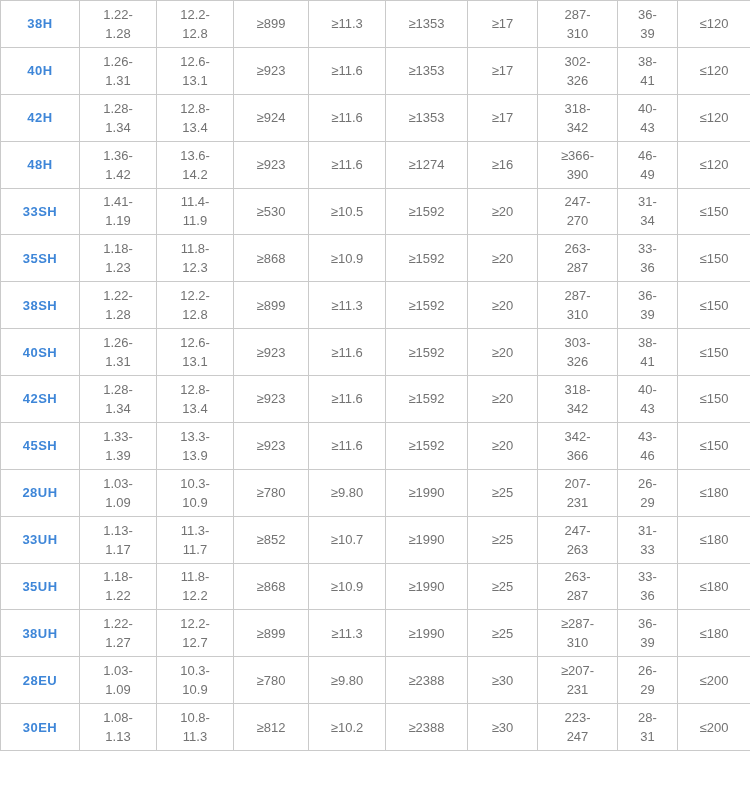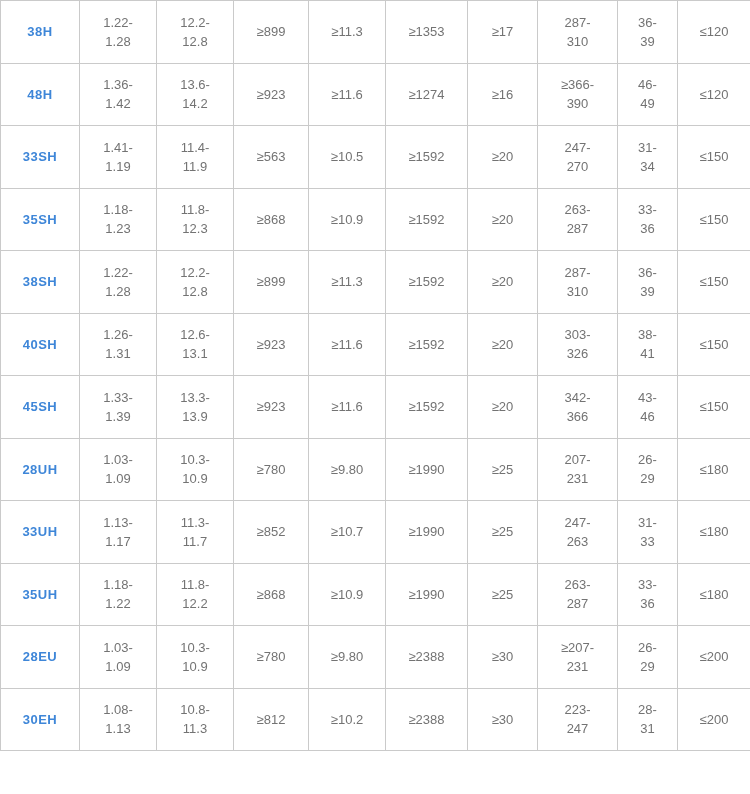--- a/index.html
+++ b/index.html
@@ -52,21 +52,53 @@
     <td class="val">≥11.3</td>
     <td class="val">≥1353</td>
     <td class="val">≥17</td>
     <td class="val">287-
 310</td>
     <td class="val">36-
 39</td>
     <td class="val">≤120</td>
   </tr>
 
-
+  <tr>
+    <td class="grade">40H</td>
+    <td class="val">1.26-
+1.31</td>
+    <td class="val">12.6-
+13.1</td>
+    <td class="val">≥923</td>
+    <td class="val">≥11.6</td>
+    <td class="val">≥1353</td>
+    <td class="val">≥17</td>
+    <td class="val">302-
+326</td>
+    <td class="val">38-
+41</td>
+    <td class="val">≤120</td>
+  </tr>
+
+  <tr>
+    <td class="grade">42H</td>
+    <td class="val">1.28-
+1.34</td>
+    <td class="val">12.8-
+13.4</td>
+    <td class="val">≥924</td>
+    <td class="val">≥11.6</td>
+    <td class="val">≥1353</td>
+    <td class="val">≥17</td>
+    <td class="val">318-
+342</td>
+    <td class="val">40-
+43</td>
+    <td class="val">≤120</td>
+  </tr>
 
 
   <tr>
     <td class="grade">48H</td>
     <td class="val">1.36-
 1.42</td>
     <td class="val">13.6-
 14.2</td>
     <td class="val">≥923</td>
     <td class="val">≥11.6</td>
@@ -78,21 +110,21 @@
 49</td>
     <td class="val">≤120</td>
   </tr>
 
   <tr>
     <td class="grade">33SH</td>
     <td class="val">1.41-
 1.19</td>
     <td class="val">11.4-
 11.9</td>
-    <td class="val">≥563</td>
+    <td class="val">≥530</td>
     <td class="val">≥10.5</td>
     <td class="val">≥1592</td>
     <td class="val">≥20</td>
     <td class="val">247-
 270</td>
     <td class="val">31-
 34</td>
     <td class="val">≤150</td>
   </tr>
 
@@ -140,20 +172,36 @@
     <td class="val">≥11.6</td>
     <td class="val">≥1592</td>
     <td class="val">≥20</td>
     <td class="val">303-
 326</td>
     <td class="val">38-
 41</td>
     <td class="val">≤150</td>
   </tr>
 
+  <tr>
+    <td class="grade">42SH</td>
+    <td class="val">1.28-
+1.34</td>
+    <td class="val">12.8-
+13.4</td>
+    <td class="val">≥923</td>
+    <td class="val">≥11.6</td>
+    <td class="val">≥1592</td>
+    <td class="val">≥20</td>
+    <td class="val">318-
+342</td>
+    <td class="val">40-
+43</td>
+    <td class="val">≤150</td>
+  </tr>
 
   <tr>
     <td class="grade">45SH</td>
     <td class="val">1.33-
 1.39</td>
     <td class="val">13.3-
 13.9</td>
     <td class="val">≥923</td>
     <td class="val">≥11.6</td>
     <td class="val">≥1592</td>
@@ -210,20 +258,36 @@
     <td class="val">≥10.9</td>
     <td class="val">≥1990</td>
     <td class="val">≥25</td>
     <td class="val">263-
 287</td>
     <td class="val">33-
 36</td>
     <td class="val">≤180</td>
   </tr>
 
+  <tr>
+    <td class="grade">38UH</td>
+    <td class="val">1.22-
+1.27</td>
+    <td class="val">12.2-
+12.7</td>
+    <td class="val">≥899</td>
+    <td class="val">≥11.3</td>
+    <td class="val">≥1990</td>
+    <td class="val">≥25</td>
+    <td class="val">≥287-
+310</td>
+    <td class="val">36-
+39</td>
+    <td class="val">≤180</td>
+  </tr>
 
   <tr>
     <td class="grade">28EU</td>
     <td class="val">1.03-
 1.09</td>
     <td class="val">10.3-
 10.9</td>
     <td class="val">≥780</td>
     <td class="val">≥9.80</td>
     <td class="val">≥2388</td>

